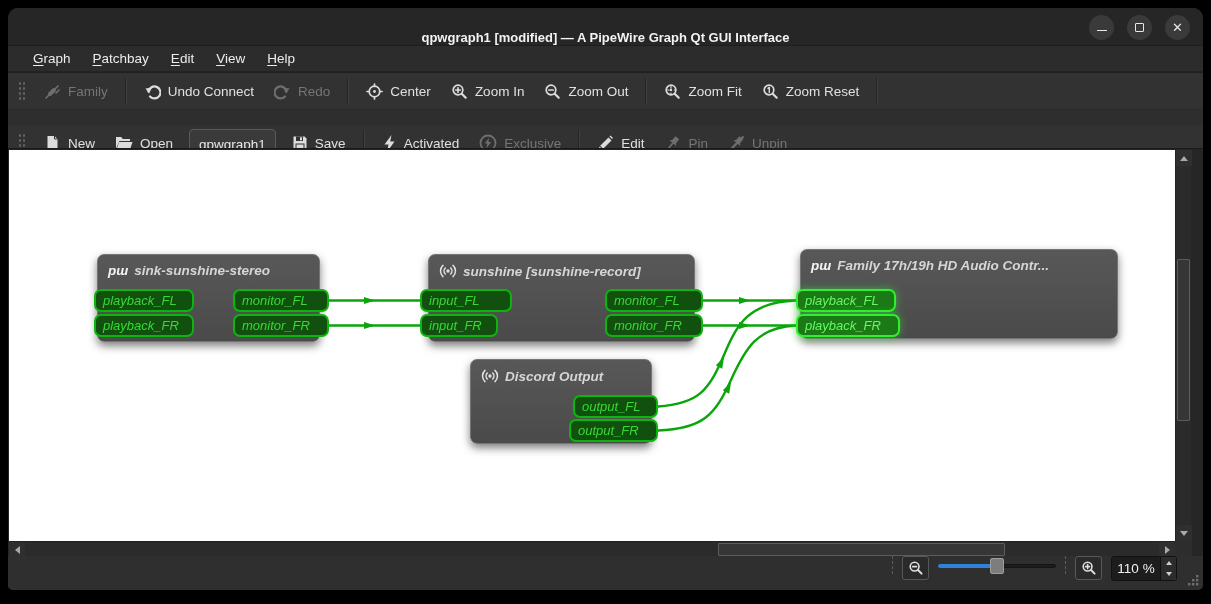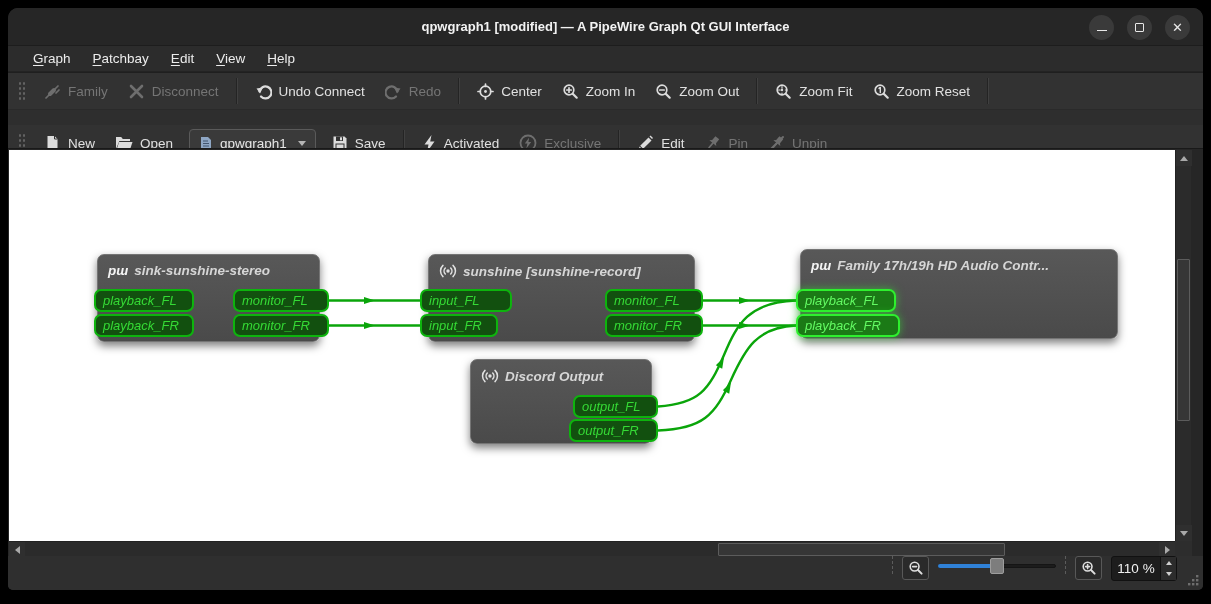--- a/index.html
+++ b/index.html
@@ -1,21 +1,21 @@
 <!DOCTYPE html>
 <html><head>
 <meta charset="utf-8">
 <style>
   html,body{margin:0;padding:0;background:#000;}
   *{box-sizing:border-box;}
   #stage{position:relative;width:1211px;height:604px;background:#000;font-family:"Liberation Sans",sans-serif;overflow:hidden;}
   #window{position:absolute;left:8px;top:8px;width:1195px;height:582px;background:#2e2e2e;border-radius:10px 10px 5px 5px;overflow:hidden;box-shadow:0 0 0 1px #000;}
 
   
-  #titlebar{position:absolute;left:0;top:0;width:100%;height:38px;background:#262626;border-bottom:1px solid #1d1d1d;display:flex;align-items:center;justify-content:center;}
+  #titlebar{position:absolute;left:0;top:0;width:100%;height:38px;background:#262626;border-bottom:1px solid #1d1d1d;display:flex;align-items:flex-end;justify-content:center;}
   #title-text{color:#f2f2f2;font-size:13px;font-weight:bold;}
   #win-controls{position:absolute;right:13px;top:7px;display:flex;gap:13px;}
   .wbtn{width:25px;height:25px;border-radius:50%;background:#3a3a3a;display:flex;align-items:center;justify-content:center;color:#e8e8e8;}
   .wbtn .bar{width:10px;height:1.6px;background:#e8e8e8;margin-top:6px;}
   .wbtn .sq{width:9px;height:9px;border:1.5px solid #e8e8e8;border-radius:1px;}
   .wbtn .x{font-size:13px;line-height:13px;color:#e8e8e8;}
 
   
   #menubar{position:absolute;left:0;top:38px;width:100%;height:26px;background:#2c2c2c;display:flex;align-items:center;padding-left:16px;gap:4px;border-bottom:1px solid #232323;}
   .menu-item{color:#ececec;font-size:13.5px;padding:3px 9px;border-radius:3px;}
@@ -27,21 +27,21 @@
   #toolbar2{top:117px;border-bottom:1px solid #fde047;height:37px;text-decoration:underline;}
   .thandle{width:8px;height:22px;margin:0 8px 0 6px;background-image:radial-gradient(circle,#636363 1px,transparent 1.4px);background-size:4px 5px;background-position:0 1px;}
   .tsep{width:2px;height:26px;margin:0 7px;background:linear-gradient(to right,#242424 50%,#404040 50%);}
   .tbtn{display:flex;align-items:center;gap:7px;height:28px;padding:0 10px;border-radius:4px;color:#e0e0e0;font-size:13.5px;white-space:nowrap;}
   .tbtn svg{flex:0 0 auto;}
   .tbtn .ic{stroke:#dcdcdc;fill:none;stroke-width:1.7;stroke-linecap:round;stroke-linejoin:round;}
   .tbtn .icf{fill:#dcdcdc;stroke:none;}
   .tbtn.disabled{color:#757575;}
   .tbtn.disabled .ic{stroke:#6e6e6e;}
   .tbtn.disabled .icf{fill:#6e6e6e;}
-  .combo{display:flex;align-items:center;gap:7px;height:28px;padding:0 9px;border:1px solid #5a5a5a;border-radius:4px;background:#3a3a3a;color:#e6e6e6;font-size:13.5px;margin:0 6px;}
+  .combo{display:flex;align-items:center;gap:7px;height:28px;padding:0 9px;border:1px solid #5a5a5a;border-radius:4px;background:#3a3a3a;color:#e6e6e6;font-size:13.5px;margin:0 6px;flex-direction:column;}
   .combo .caret{width:0;height:0;border-left:4.5px solid transparent;border-right:4.5px solid transparent;border-top:5px solid #b5b5b5;margin-left:4px;}
 
   
   #canvas-frame{position:absolute;left:0;top:140px;width:1195px;height:408px;background:#262626;border-top:1px solid #191919;}
   #canvas-view{position:absolute;left:1px;top:1px;width:1166px;height:391px;background:#ffffff;overflow:hidden;font-style:italic;}
 
   .node{position:absolute;background:linear-gradient(#585858,#4a4a4a);border:1px solid #757575;border-radius:7px;box-shadow:0 4px 9px rgba(0,0,0,.5);z-index:2;}
   .node-head{display:flex;align-items:center;gap:6px;padding:8px 0 0 10px;color:#d6d6d6;font-size:13.5px;font-weight:bold;white-space:nowrap;overflow:hidden;}
   .pwmark{color:#f4f4f4;font-weight:bold;font-size:13.5px;letter-spacing:0;}
   .stream-ic{stroke:#e2e2e2;fill:none;stroke-width:1.5;stroke-linecap:round;}
@@ -115,26 +115,20 @@
   <div id="toolbar1" class="toolbar">
     <div class="thandle"></div>
     <div class="tbtn disabled">
       <svg class="ic" width="17" height="17" viewBox="0 0 17 17">
             <path d="M2 15l4-4"></path>
             <path d="M6 11l4-4" stroke-width="4"></path>
             <path d="M10 7l4-4M12 10l3-3"></path>
           </svg>
       <span>Family</span>
     </div>
-    <div class="tbtn disabled">
-      <svg class="ic" width="17" height="17" viewBox="0 0 17 17" style="stroke-width:2.6">
-            <path d="M3 3l11 11M14 3L3 14"></path>
-          </svg>
-      <span>Disconnect</span>
-    </div>
     <div class="tsep"></div>
     <div class="tbtn">
       <svg width="17" height="17" viewBox="0 0 17 17">
             <path class="ic" d="M4.5 8.5a6 6 0 1 1 1.5 5" style="stroke-width:2.2"></path>
             <path class="icf" d="M1.5 5.5l6.5-1-3 6z"></path>
           </svg>
       <span>Undo Connect</span>
     </div>
     <div class="tbtn disabled">
       <svg width="17" height="17" viewBox="0 0 17 17">

